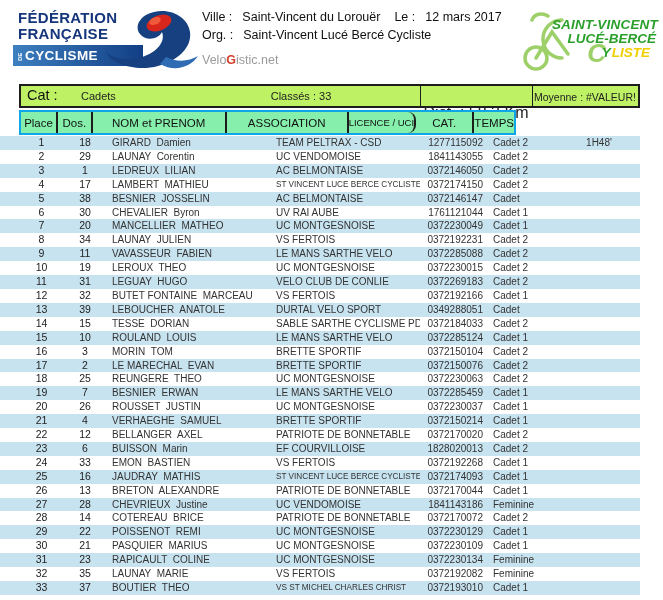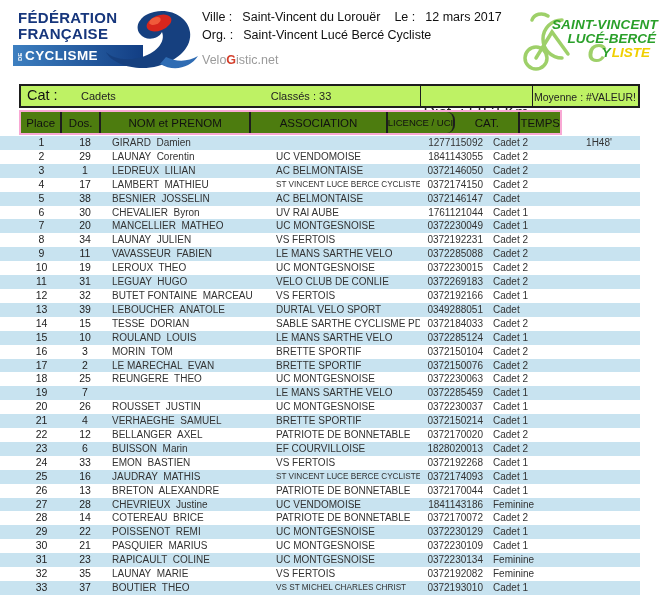--- a/index.html
+++ b/index.html
@@ -43,22 +43,22 @@
   .infobar .cat-label{position:absolute;left:6px;top:1px;font-size:14.5px;color:#111;}
   .infobar .cat-value{position:absolute;left:60px;top:4px;font-size:11px;}
   .infobar .classes{position:absolute;left:180px;top:4px;width:200px;text-align:center;font-size:11px;}
   .infobar .vline{position:absolute;top:0;bottom:0;width:0;border-left:1.5px solid #1d1d1d;}
   .infobar .v1{left:399px;}
   .infobar .v2{left:511px;}
   .infobar .dist{position:absolute;left:399px;top:18px;width:112px;text-align:center;font-size:16px;}
   .infobar .moyenne{position:absolute;left:511px;top:5px;width:106px;text-align:center;font-size:10.5px;}
 
   
-  .thead{position:absolute;left:19px;top:110px;width:543px;height:25px;
-    border:2px solid #f9a8d4;box-sizing:border-box;background:#4d7c0f;
+  .thead{position:absolute;left:19px;top:110px;width:497px;height:25px;
+    border:2px solid #0ea5e9;box-sizing:border-box;background:#86efac;
     display:flex;font-size:11.5px;color:#111;}
   .th{box-sizing:border-box;border-right:2px solid #1d1d1d;
     display:flex;align-items:center;justify-content:center;white-space:nowrap;}
   .th-place{width:45px;}
   .th-dos{width:42px;}
   .th-nom{width:164px;}
   .th-assoc{width:149px;}
   .th-lic{width:68px;font-size:9.5px;border-radius:8px;}
   .th-cat{width:71px;}
   .th-temps{flex:1;border-right:none;}
@@ -143,20 +143,21 @@
   <div class="th th-lic">LICENCE / UCI</div>
   <div class="th th-cat">CAT.</div>
   <div class="th th-temps">TEMPS</div>
 </div>
 
 <div class="tbody">
     <div class="trow stripe">
       <span class="cell cell-place">1</span>
       <span class="cell cell-dos">18</span>
       <span class="cell cell-name">GIRARD  Damien</span>
+      <span class="cell cell-assoc">TEAM PELTRAX - CSD</span>
       <span class="cell cell-lic">1277115092</span>
       <span class="cell cell-cat">Cadet 2</span>
       <span class="cell cell-temps">1H48'</span>
     </div>
     <div class="trow">
       <span class="cell cell-place">2</span>
       <span class="cell cell-dos">29</span>
       <span class="cell cell-name">LAUNAY  Corentin</span>
       <span class="cell cell-assoc">UC VENDOMOISE</span>
       <span class="cell cell-lic">1841143055</span>
@@ -303,20 +304,21 @@
       <span class="cell cell-dos">25</span>
       <span class="cell cell-name">REUNGERE  THEO</span>
       <span class="cell cell-assoc">UC MONTGESNOISE</span>
       <span class="cell cell-lic">0372230063</span>
       <span class="cell cell-cat">Cadet 2</span>
       <span class="cell cell-temps"></span>
     </div>
     <div class="trow stripe">
       <span class="cell cell-place">19</span>
       <span class="cell cell-dos">7</span>
+      <span class="cell cell-name">BESNIER  ERWAN</span>
       <span class="cell cell-assoc">LE MANS SARTHE VELO</span>
       <span class="cell cell-lic">0372285459</span>
       <span class="cell cell-cat">Cadet 1</span>
       <span class="cell cell-temps"></span>
     </div>
     <div class="trow">
       <span class="cell cell-place">20</span>
       <span class="cell cell-dos">26</span>
       <span class="cell cell-name">ROUSSET  JUSTIN</span>
       <span class="cell cell-assoc">UC MONTGESNOISE</span>

